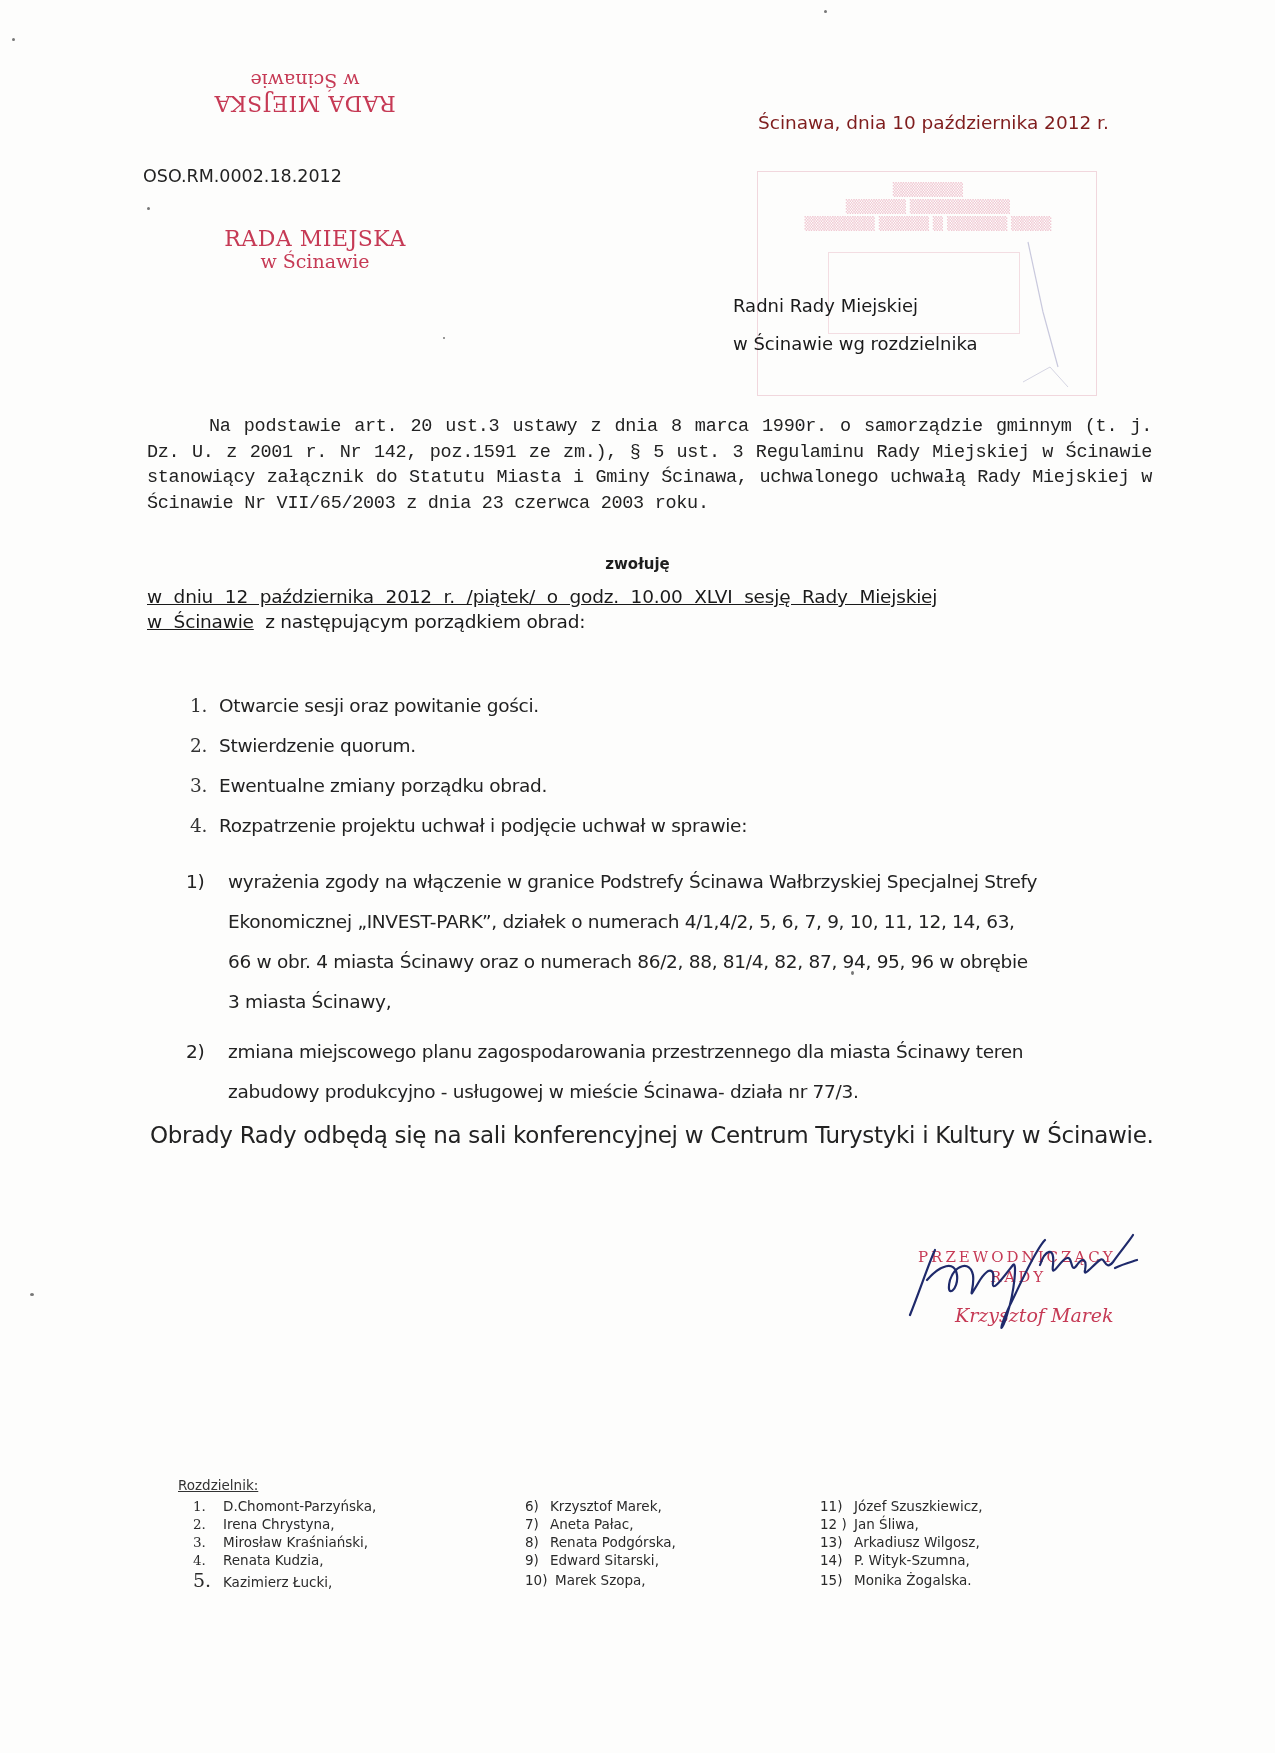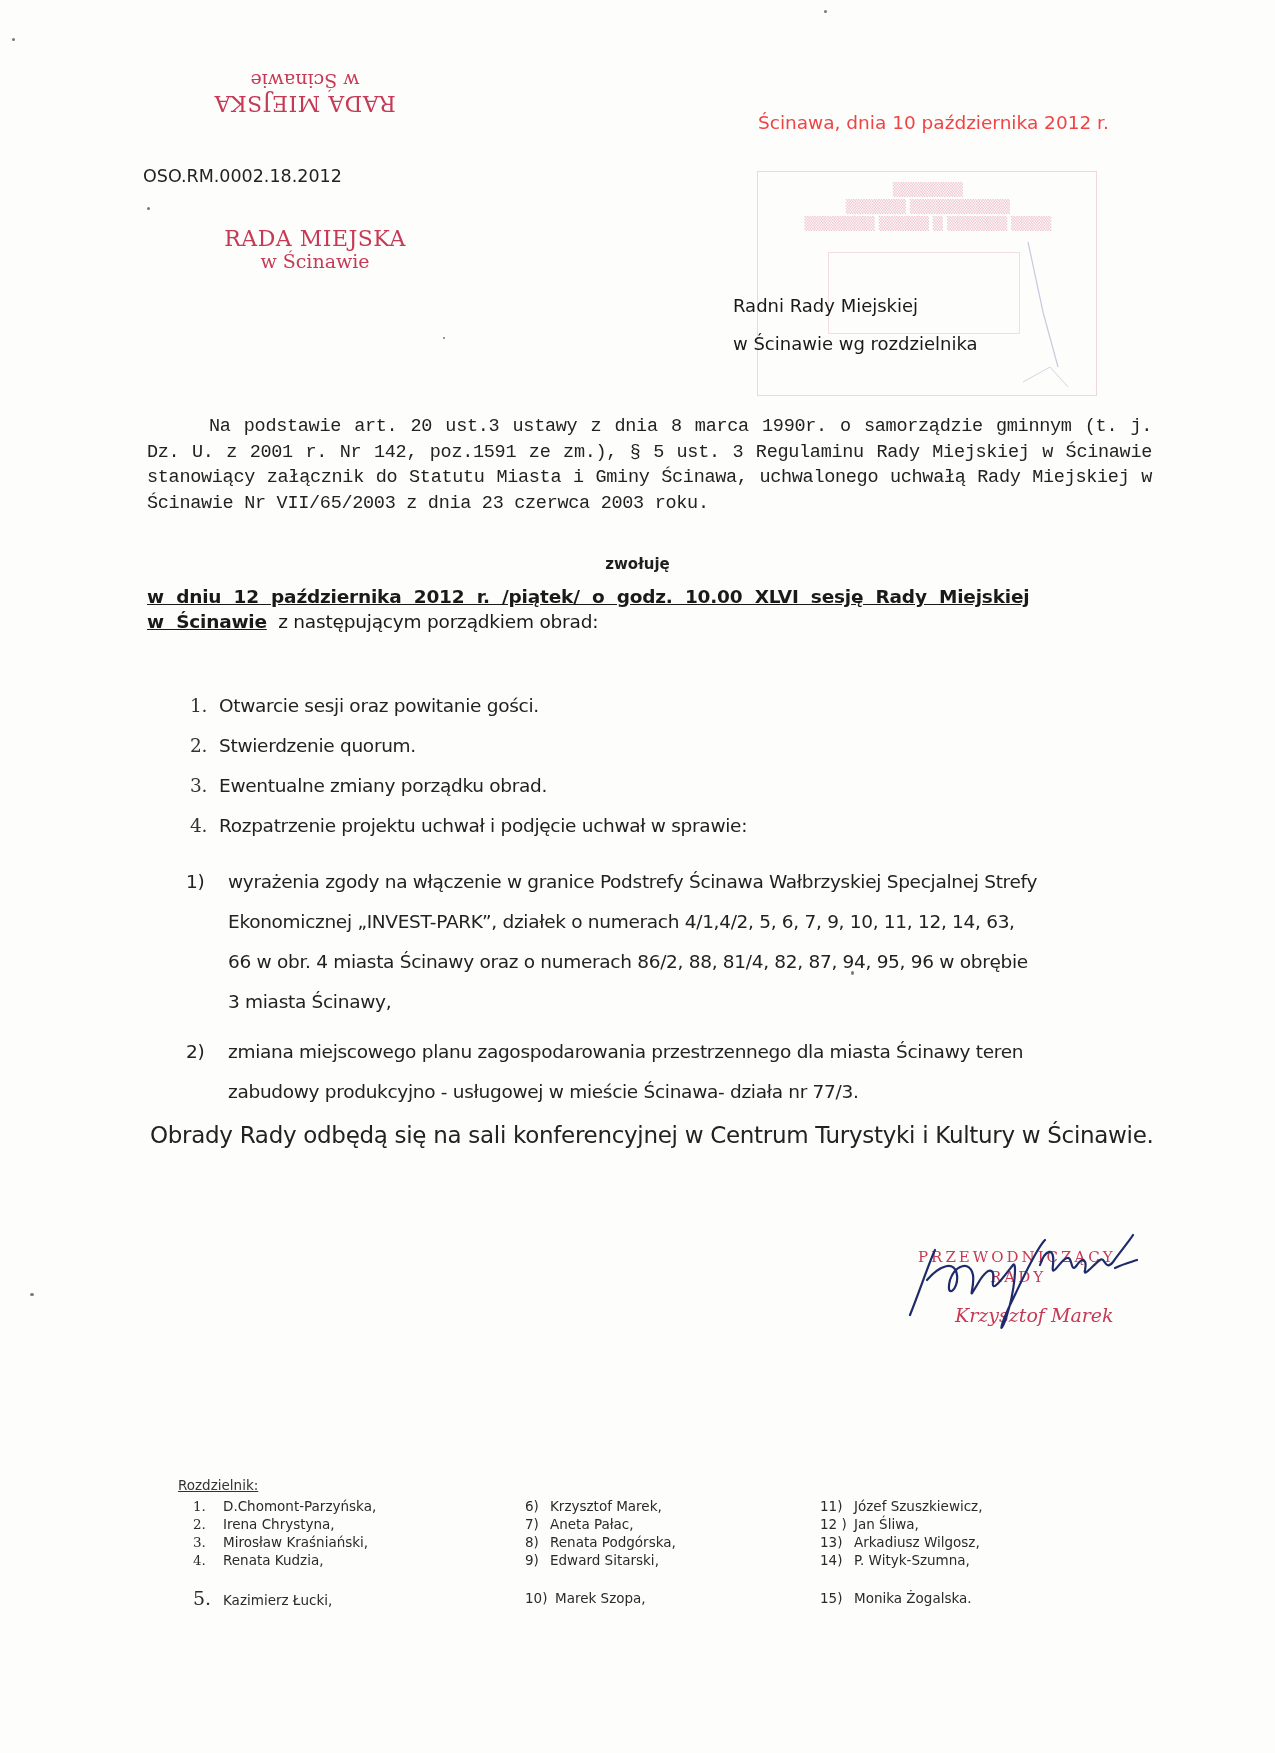--- a/index.html
+++ b/index.html
@@ -14,21 +14,21 @@
     
     .stamp-mirror {
       left: 185px; top: 70px; width: 240px; text-align: center;
       transform: rotate(180deg);
       font-family: "DejaVu Serif", serif; color: #c63a55;
       line-height: 1.1;
     }
     .stamp-mirror .t1 { font-size: 22px; letter-spacing: 0.5px; }
     .stamp-mirror .t2 { font-size: 19px; }
 
-    .date-line { left: 758px; top: 112px; font-size: 18.5px; color: #ef4444; }
+    .date-line { left: 758px; top: 112px; font-size: 18.5px; color: #7f1d1d; }
     .ref-no { left: 143px; top: 166px; font-size: 17.5px; color: #222; }
 
     .stamp-red {
       left: 195px; top: 227px; width: 240px; text-align: center;
       font-family: "DejaVu Serif", serif; color: #c63a55; line-height: 1.1;
     }
     .stamp-red .t1 { font-size: 22px; letter-spacing: 0.5px; }
     .stamp-red .t2 { font-size: 19px; }
 
     .reg-stamp {
@@ -54,21 +54,21 @@
       letter-spacing: -0.3px;
     }
     .para .indent { display: inline-block; width: 62px; }
 
     .zwoluje { left: 0; width: 1275px; top: 555px; text-align: center; font-size: 15px; font-weight: bold; }
 
     .session {
       left: 147px; top: 584px; width: 1005px; font-size: 18.5px; line-height: 25px; color: #1a1a1a;
       letter-spacing: -0.2px;
     }
-    .session .u { text-decoration: underline; font-weight: bold; word-spacing: 6px; }
+    .session .u { text-decoration: underline; font-weight: normal; word-spacing: 6px; }
 
     .agenda { left: 190px; top: 694px; font-size: 18.5px; color: #222; letter-spacing: -0.3px; }
     .agenda .item { height: 40px; line-height: 24px; }
     .agenda .num { display: inline-block; width: 29px; font-family: "DejaVu Serif", serif; color: #333; }
 
     .sub {
       left: 186px; width: 966px; font-size: 18.5px; color: #222; letter-spacing: -0.3px;
       line-height: 40px; text-align: justify;
     }
     .sub .lead { display: inline-block; width: 42px; }
@@ -89,21 +89,21 @@
     }
     .signature .name {
       position: absolute; left: 60px; top: 84px; font-family: "DejaVu Serif", serif;
       font-style: italic; color: #c63a55; font-size: 19px;
     }
     .signature svg { position: absolute; left: 0; top: 0; }
 
     .dist-title { left: 178px; top: 1477px; font-size: 13.5px; text-decoration: underline; color: #333; }
     .dist-col { font-size: 13.5px; color: #2a2a2a; line-height: 18px; }
     .dist-col .row { white-space: nowrap; }
-    .dist-col .row.last { margin-top: 20px; }
+    .dist-col .row.last { margin-top: 2px; }
     .col1 { left: 193px; top: 1497px; }
     .col1 .n { display: inline-block; width: 30px; font-family: "DejaVu Serif", serif; }
     .col1 .row.last .n { font-size: 19px; }
     .col2 { left: 525px; top: 1497px; }
     .col2 .n { display: inline-block; width: 25px; }
     .col3 { left: 820px; top: 1497px; }
     .col3 .n { display: inline-block; width: 34px; }
 
     .speck { background: #777; border-radius: 50%; }
   </style>

